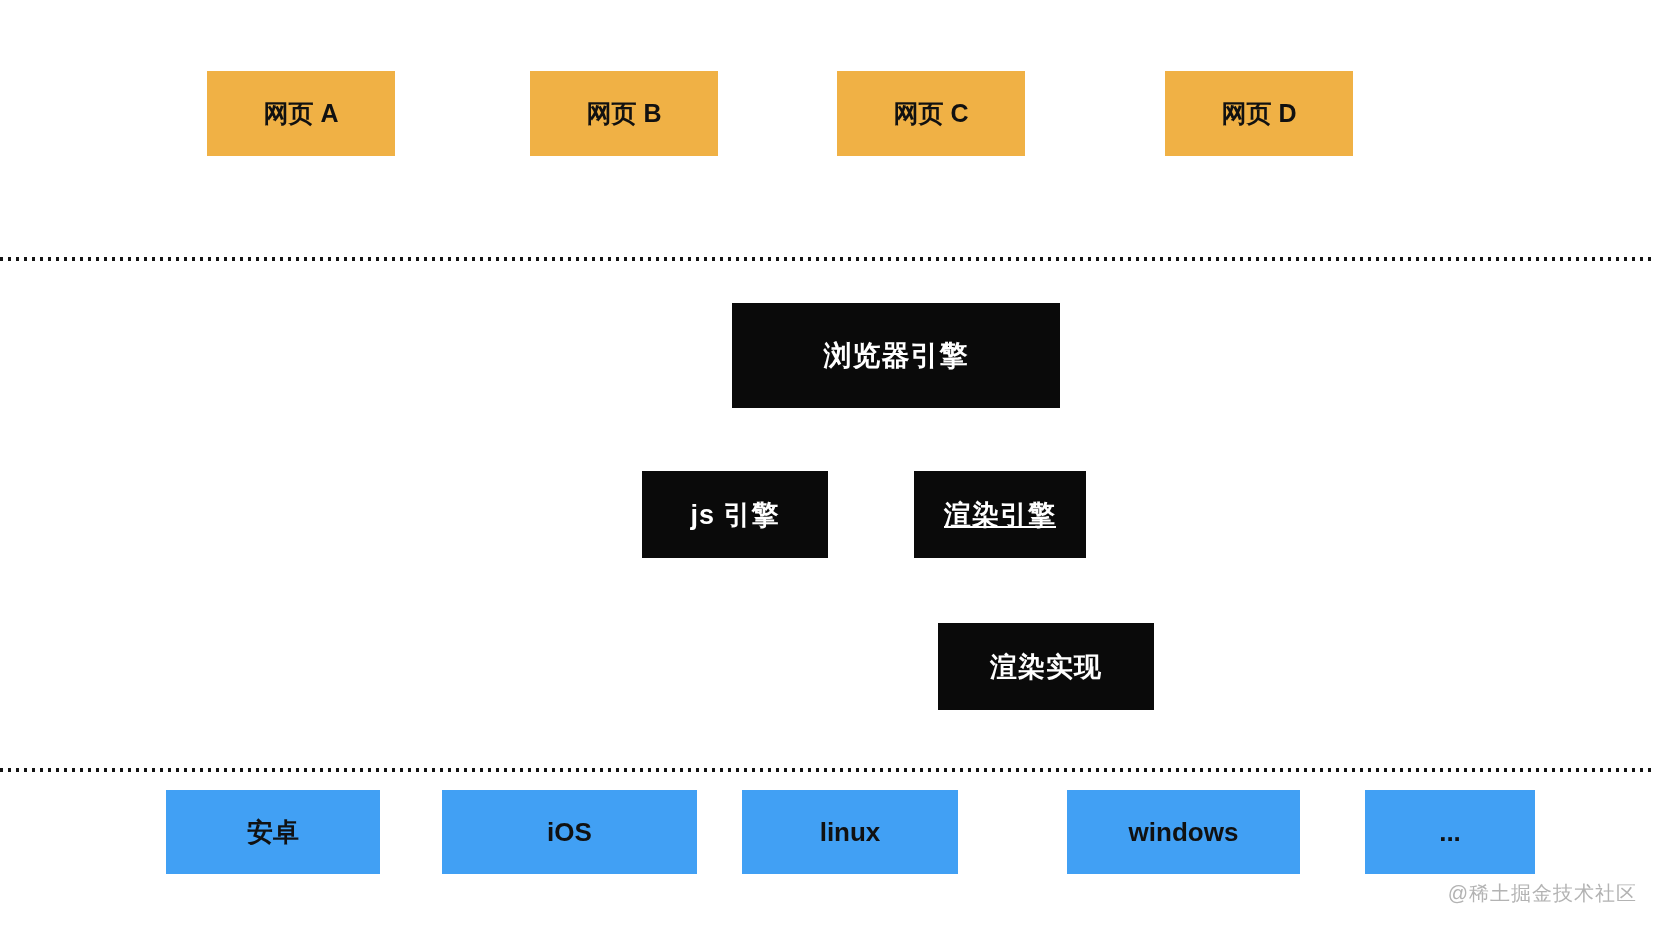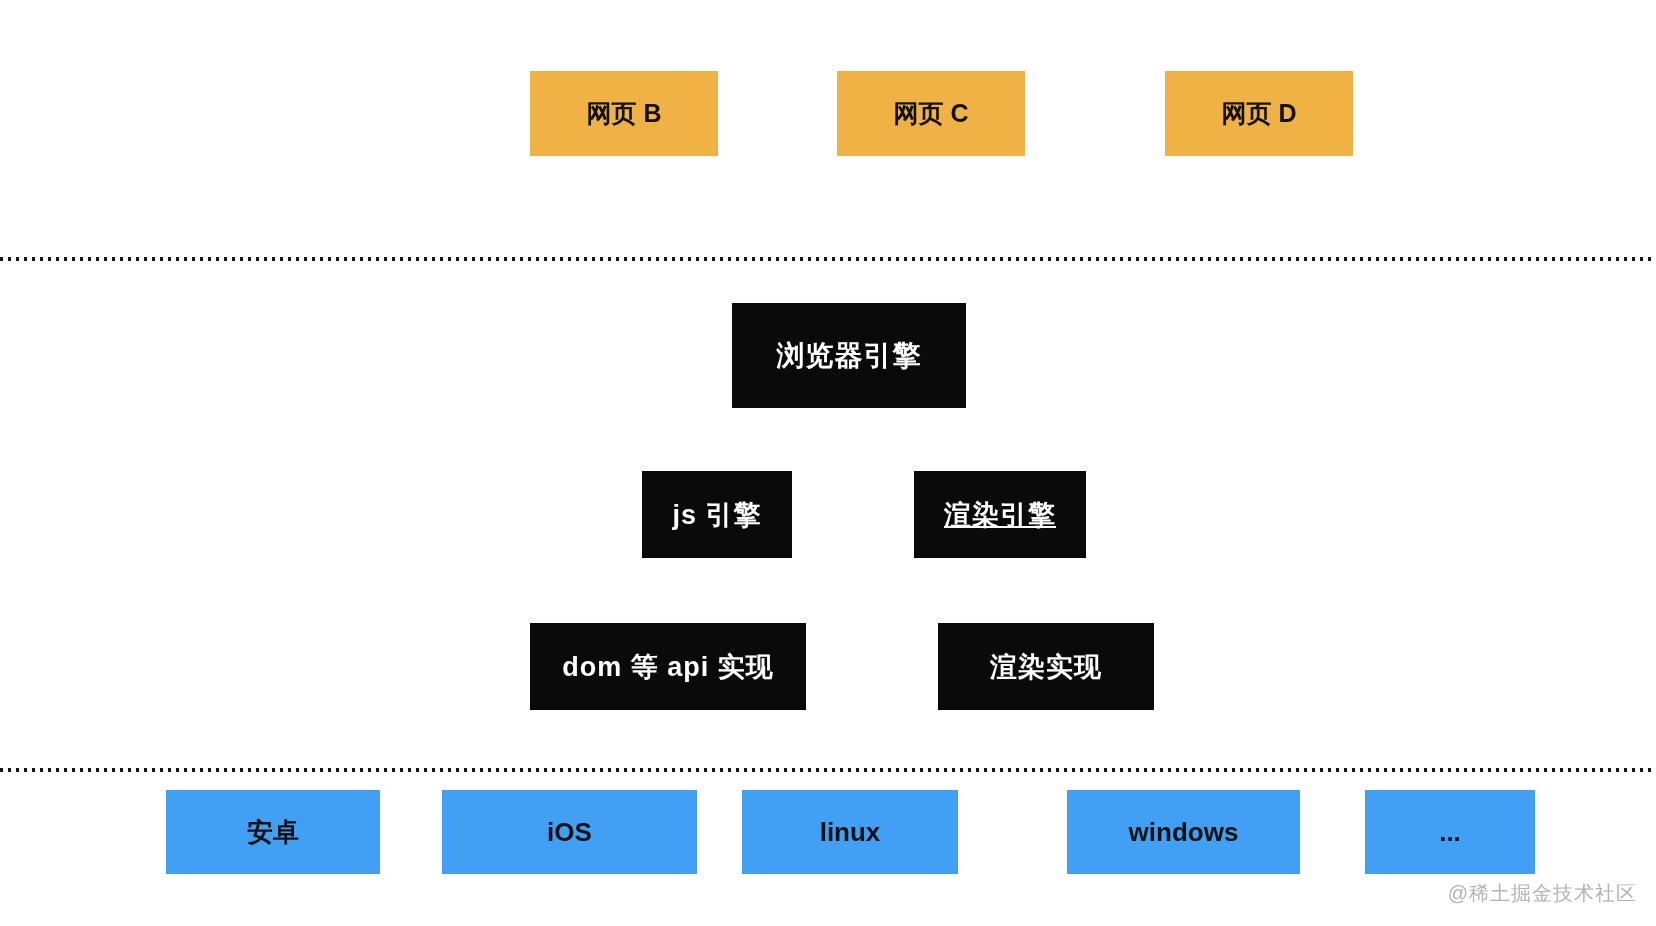--- a/index.html
+++ b/index.html
@@ -66,46 +66,46 @@
     color: var(--watermark_gray, #B3B3B3);
     letter-spacing: 1px;
     white-space: nowrap;
   }
 </style>
 </head>
 <body>
 
 <div class="canvas">
 
+  <div class="box webpage-box" style="left:207px;">
+    <span>网页 A</span>
+  </div>
   <div class="box webpage-box" style="left:530px;">
     <span>网页 B</span>
   </div>
   <div class="box webpage-box" style="left:837px;">
     <span>网页 C</span>
   </div>
   <div class="box webpage-box" style="left:1165px;">
     <span>网页 D</span>
   </div>
 
   <div class="dotted-divider" style="top:257px;"></div>
 
-  <div class="box engine-box" style="left:732px;top:303px;width:234px;height:105px;font-size:28px;">
+  <div class="box engine-box" style="left:732px;top:303px;width:328px;height:105px;font-size:28px;">
     <span>浏览器引擎</span>
   </div>
 
-  <div class="box engine-box" style="left:642px;top:471px;width:150px;height:87px;">
+  <div class="box engine-box" style="left:642px;top:471px;width:186px;height:87px;">
     <span>js 引擎</span>
   </div>
   <div class="box engine-box" style="left:914px;top:471px;width:172px;height:87px;text-decoration:underline;">
     <span>渲染引擎</span>
   </div>
 
-  <div class="box engine-box" style="left:530px;top:623px;width:276px;height:87px;">
-    <span>dom 等 api 实现</span>
-  </div>
   <div class="box engine-box" style="left:938px;top:623px;width:216px;height:87px;">
     <span>渲染实现</span>
   </div>
 
   <div class="dotted-divider" style="top:768px;"></div>
 
   <div class="box platform-box" style="left:166px;width:214px;">
     <span>安卓</span>
   </div>
   <div class="box platform-box" style="left:442px;width:255px;">

